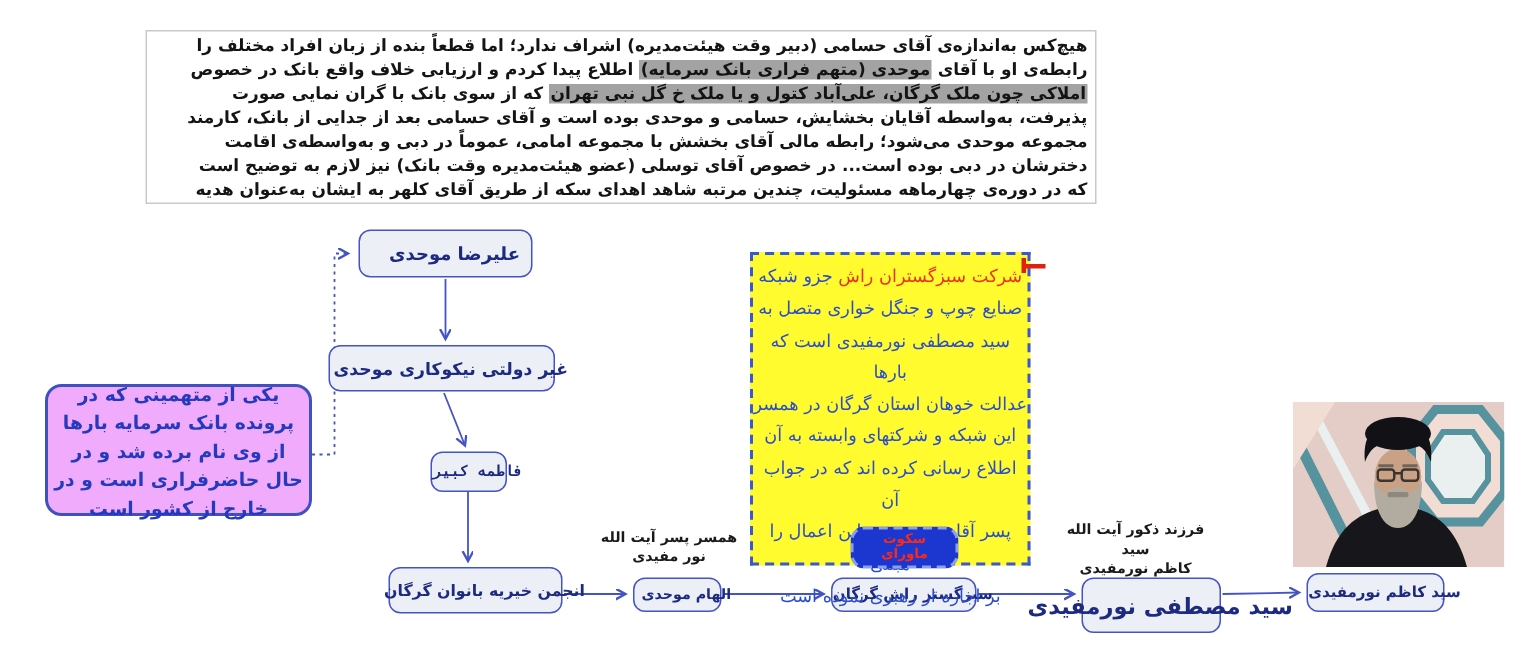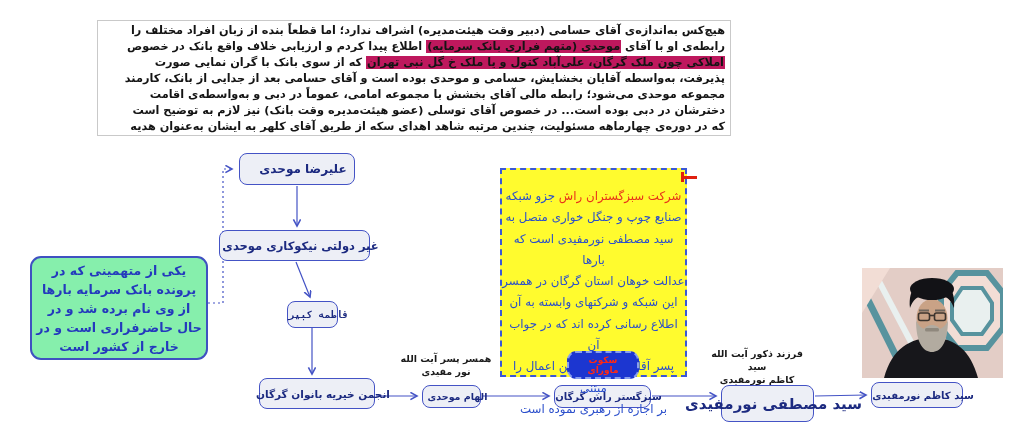--- a/index.html
+++ b/index.html
@@ -3,24 +3,24 @@
 <meta charset="utf-8">
 <style>
   html,body{margin:0;padding:0;background:#fff;}
   #stage{position:relative;width:1024px;height:434px;background:#ffffff;overflow:hidden;
          font-family:"DejaVu Sans",sans-serif;}
   
   .para{position:absolute;left:97px;top:20px;width:634px;height:116px;border:1px solid #c9c9c9;
         background:#fff;direction:rtl;text-align:justify;padding:2px 5px 0 5px;box-sizing:border-box;}
   .para .pline{font-size:11.3px;font-weight:bold;color:#141414;line-height:16px;white-space:nowrap;
                text-align:right;direction:rtl;}
-  .hl{background:#be185d;padding:0 1px;}
+  .hl{background:#a3a3a3;padding:0 1px;}
   
-  .note{position:absolute;left:30px;top:256px;width:178px;height:104px;border:2.5px solid #3f51c1;
-        border-radius:11px;background:#86efac;display:flex;flex-direction:column;justify-content:center;
+  .note{position:absolute;left:30px;top:256px;width:178px;height:88px;border:2.5px solid #3f51c1;
+        border-radius:11px;background:#f0abfc;display:flex;flex-direction:column;justify-content:center;
         direction:rtl;text-align:center;color:#2439bd;font-weight:bold;font-size:12.5px;line-height:19px;
         box-sizing:border-box;}
   
   .node{position:absolute;border:1.8px solid #4453c5;border-radius:8px;background:#edeff6;
         color:#1c2a80;font-weight:bold;display:flex;align-items:center;justify-content:center;
         direction:rtl;box-sizing:border-box;font-size:11px;white-space:nowrap;padding-left:12px;}
   .n1{left:239px;top:153px;width:116px;height:32px;font-size:12px;}
   .n2{left:219px;top:230px;width:151px;height:31px;font-size:11.5px;}
   .n3{left:287px;top:301px;width:51px;height:27px;font-size:10px;font-family:Liberation Mono, monospace;}
   .n4{left:259px;top:378px;width:116px;height:31px;font-size:10.5px;}
@@ -29,21 +29,21 @@
   .n7{left:721px;top:385px;width:93px;height:37px;font-size:15px;}
   .n8{left:871px;top:382px;width:92px;height:26px;font-size:10px;}
   
   .slabel{position:absolute;direction:rtl;text-align:center;color:#1a1a1a;font-weight:bold;
           font-size:9.5px;line-height:13px;}
   .lab-elham{left:398px;top:352px;width:96px;}
   .lab-mostafa{left:706px;top:347px;width:102px;}
   
   .ybox{position:absolute;left:500px;top:168px;width:187px;height:209px;background:#fffb2e;
         border:2px dashed #3a57d6;box-sizing:border-box;direction:rtl;text-align:center;
-        color:#2a4ecb;font-size:11.8px;line-height:21.3px;padding-top:16px;}
+        color:#2a4ecb;font-size:11.8px;line-height:21.3px;padding-top:4px;}
   .ybox .red{color:#e8321a;}
   
   .redmark{position:absolute;left:681px;top:172px;width:16px;height:10px;}
   .redmark .bar-h{position:absolute;left:2px;top:4px;width:14px;height:3px;background:#e02010;}
   .redmark .bar-v{position:absolute;left:0;top:0;width:3px;height:10px;background:#e02010;}
   
   .stamp{position:absolute;left:567px;top:351px;width:72px;height:28px;background:#1c36d0;
          border:2px dashed #8aa0ec;border-radius:9px;box-sizing:border-box;display:flex;
          flex-direction:column;align-items:center;justify-content:center;color:#ff2912;
          font-weight:bold;font-size:9px;line-height:10px;direction:rtl;}

